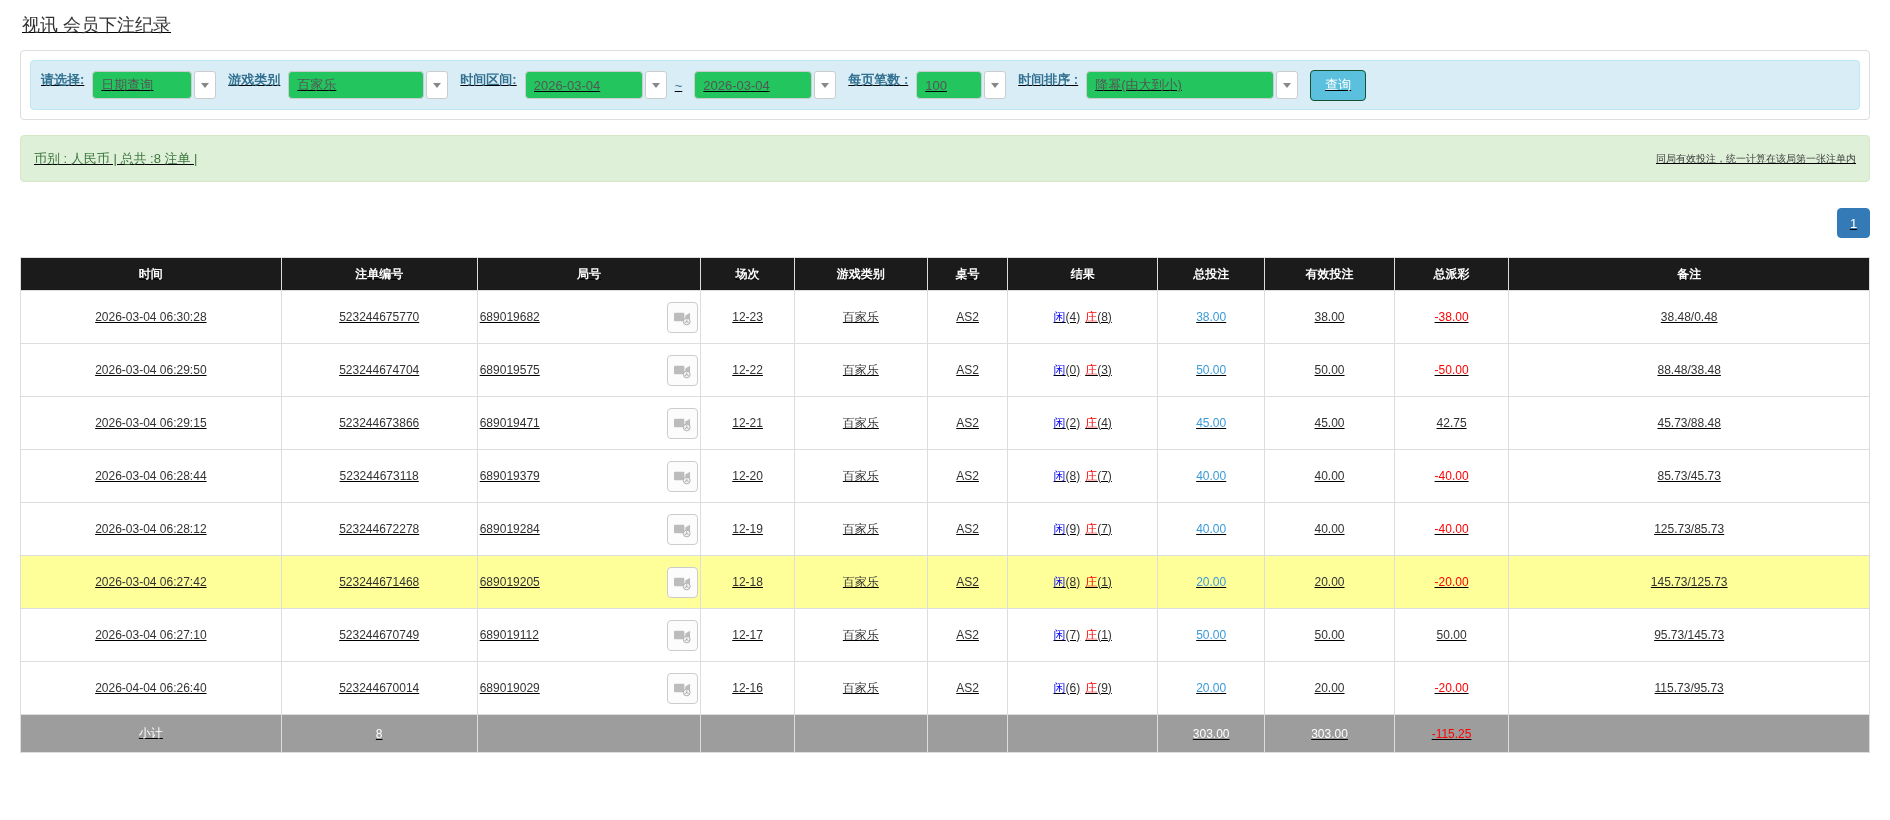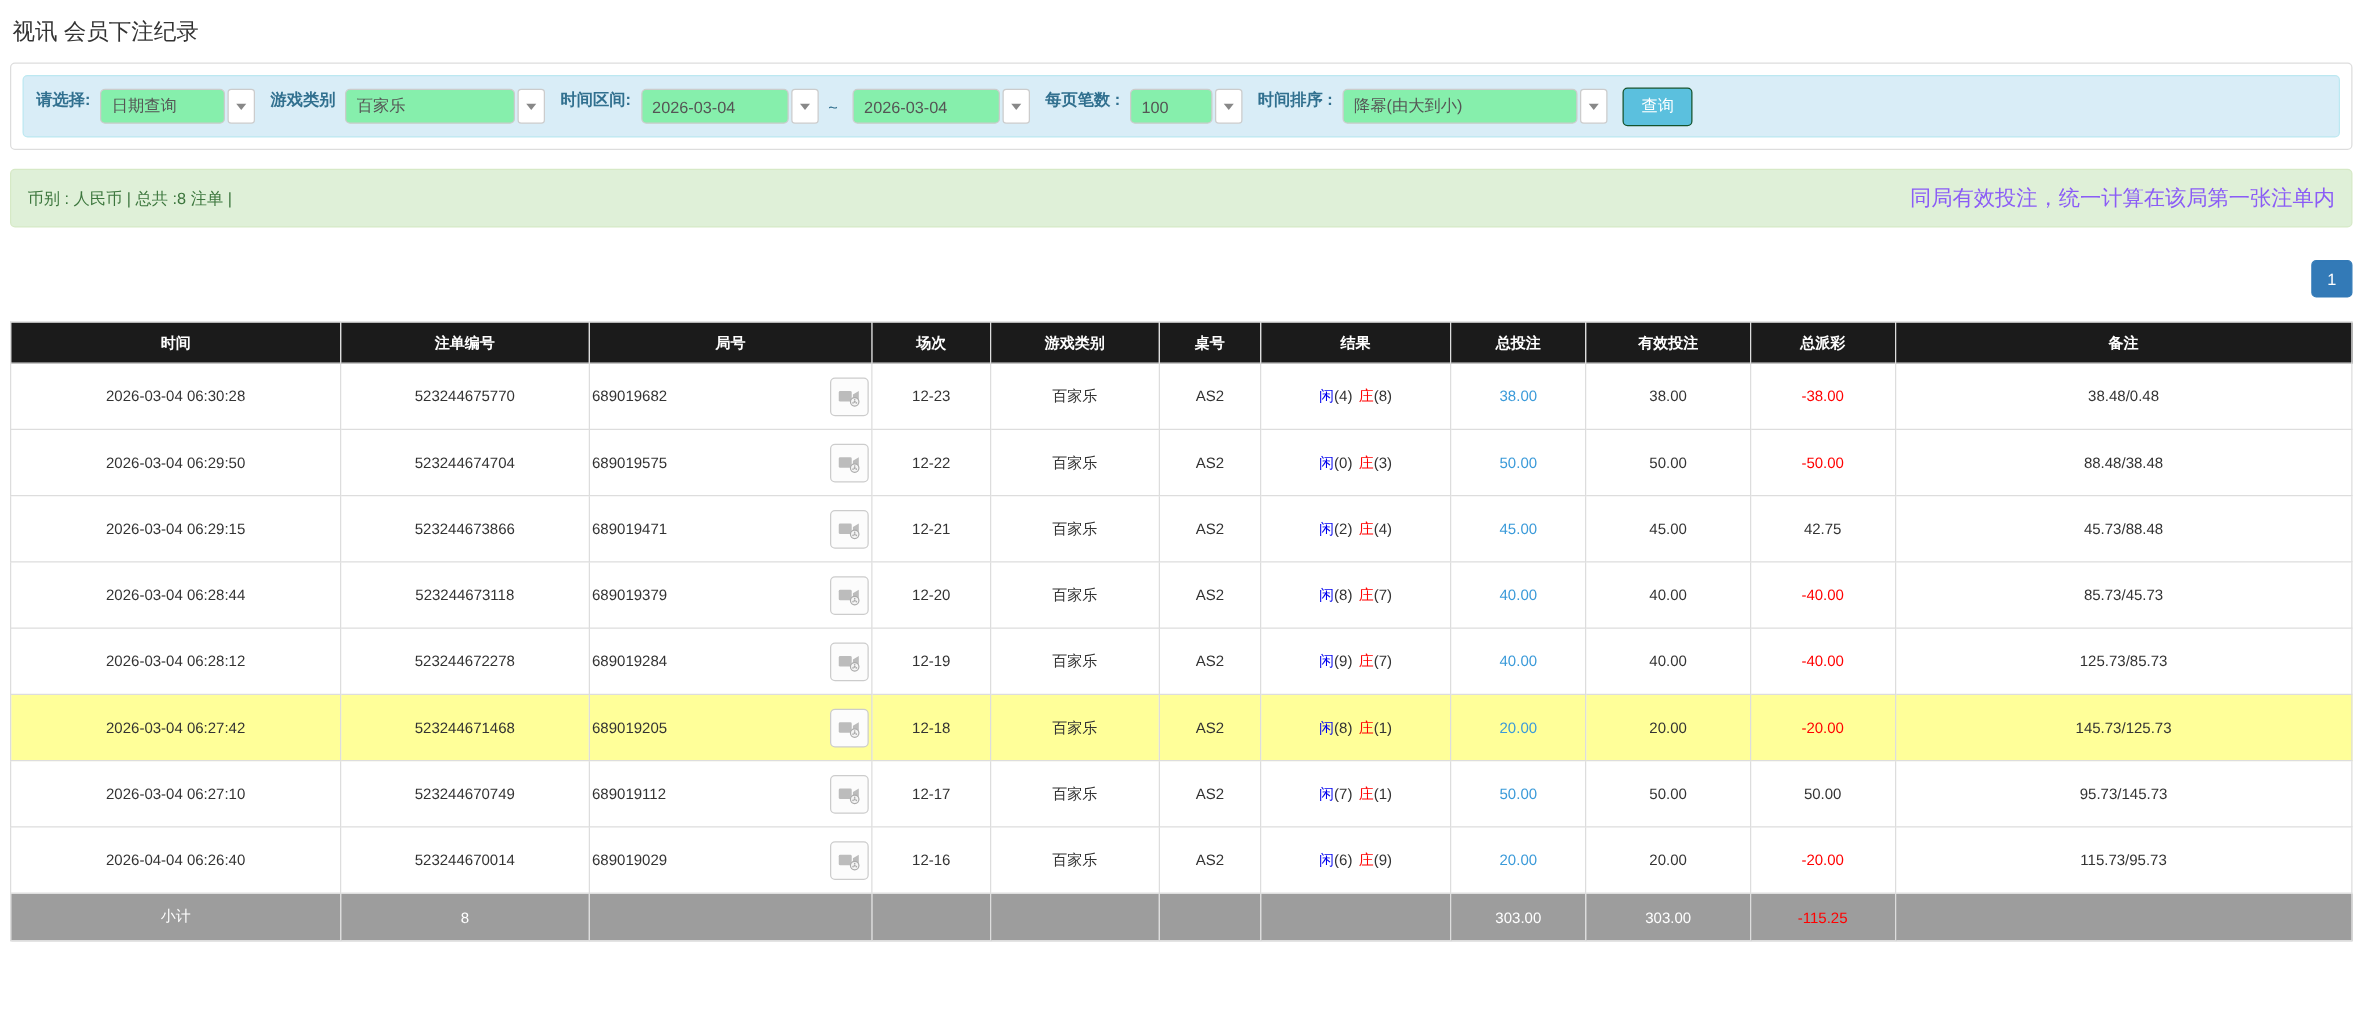--- a/index.html
+++ b/index.html
@@ -1,42 +1,42 @@
 <!DOCTYPE html>
 <html><head>
 <meta charset="utf-8">
 <style>
   * { box-sizing: border-box; }
   html,body { margin:0; padding:0; background:#fff; }
   body { font-family:"Liberation Sans","DejaVu Sans",sans-serif; }
-  .page { width:1890px; height:820px; overflow:hidden; padding:0 8px; }
+  .page { width:1890px; height:820px; overflow:hidden; padding:0 20px;text-decoration:underline; }
 
   .page-title { font-size:18px; color:#333; font-weight:400; margin:0; padding:13px 0 9px 2px; }
 
   
   .panel { border:1px solid #ddd; border-radius:4px; padding:9px; margin-top:4px; background:#fff; }
   .filterbar { background:#d9edf7; border:1px solid #bce8f1; border-radius:4px; height:50px;
                display:flex; align-items:center; padding:0 10px; }
   .fgroup { display:flex; align-items:flex-start; margin-right:12px; }
   .flabel { color:#31708f; font-weight:bold; font-size:13px; margin-right:8px; white-space:nowrap; }
-  .finput { height:28px; border:1px solid #ccc; border-radius:4px; background:#86efac; color:#555;
+  .finput { height:28px; border:1px solid #ccc; border-radius:4px; background:#22c55e; color:#555;
             font-size:13px; padding:0 8px; font-family:"Liberation Sans","DejaVu Sans",sans-serif; }
   .caret-btn { width:22px; height:28px; margin-left:2px; border:1px solid #ccc; border-radius:3px;
                background:#fff; display:inline-flex; align-items:center; justify-content:center; padding:0; cursor:pointer; }
   .caret { width:0; height:0; border-left:4px solid transparent; border-right:4px solid transparent;
            border-top:5px solid #888; }
   .tilde { color:#31708f; font-size:13px; margin-right:12px; }
   .search-btn { height:31px; padding:0 14px; background:#5bc0de; border:1px solid #14532d; border-radius:4px;
                 color:#fff; font-size:13px; cursor:pointer; }
 
   
   .alert-green { margin-top:15px; background:#dff0d8; border:1px solid #d6e9c6; border-radius:4px;
                  height:47px; display:flex; align-items:center; justify-content:space-between; padding:0 13px; }
   .alert-left { color:#3c763d; font-size:13px; }
-  .alert-right { color:#8b5cf6; font-size:17px; }
+  .alert-right { color:#404040; font-size:10px; }
 
   
   .pager-row { margin-top:26px; display:flex; justify-content:flex-end; }
   .page-btn { min-width:33px; height:30px; background:#337ab7; border:1px solid #337ab7; border-radius:4px;
               color:#fff; font-size:13px; cursor:pointer; }
 
   
   table.records { width:100%; border-collapse:collapse; table-layout:fixed; margin-top:19px; }
   .records th { background:#1b1b1b; color:#fff; font-size:12px; font-weight:bold; height:33px;
                 border:1px solid #ddd; text-align:center; padding:0 2px; }

